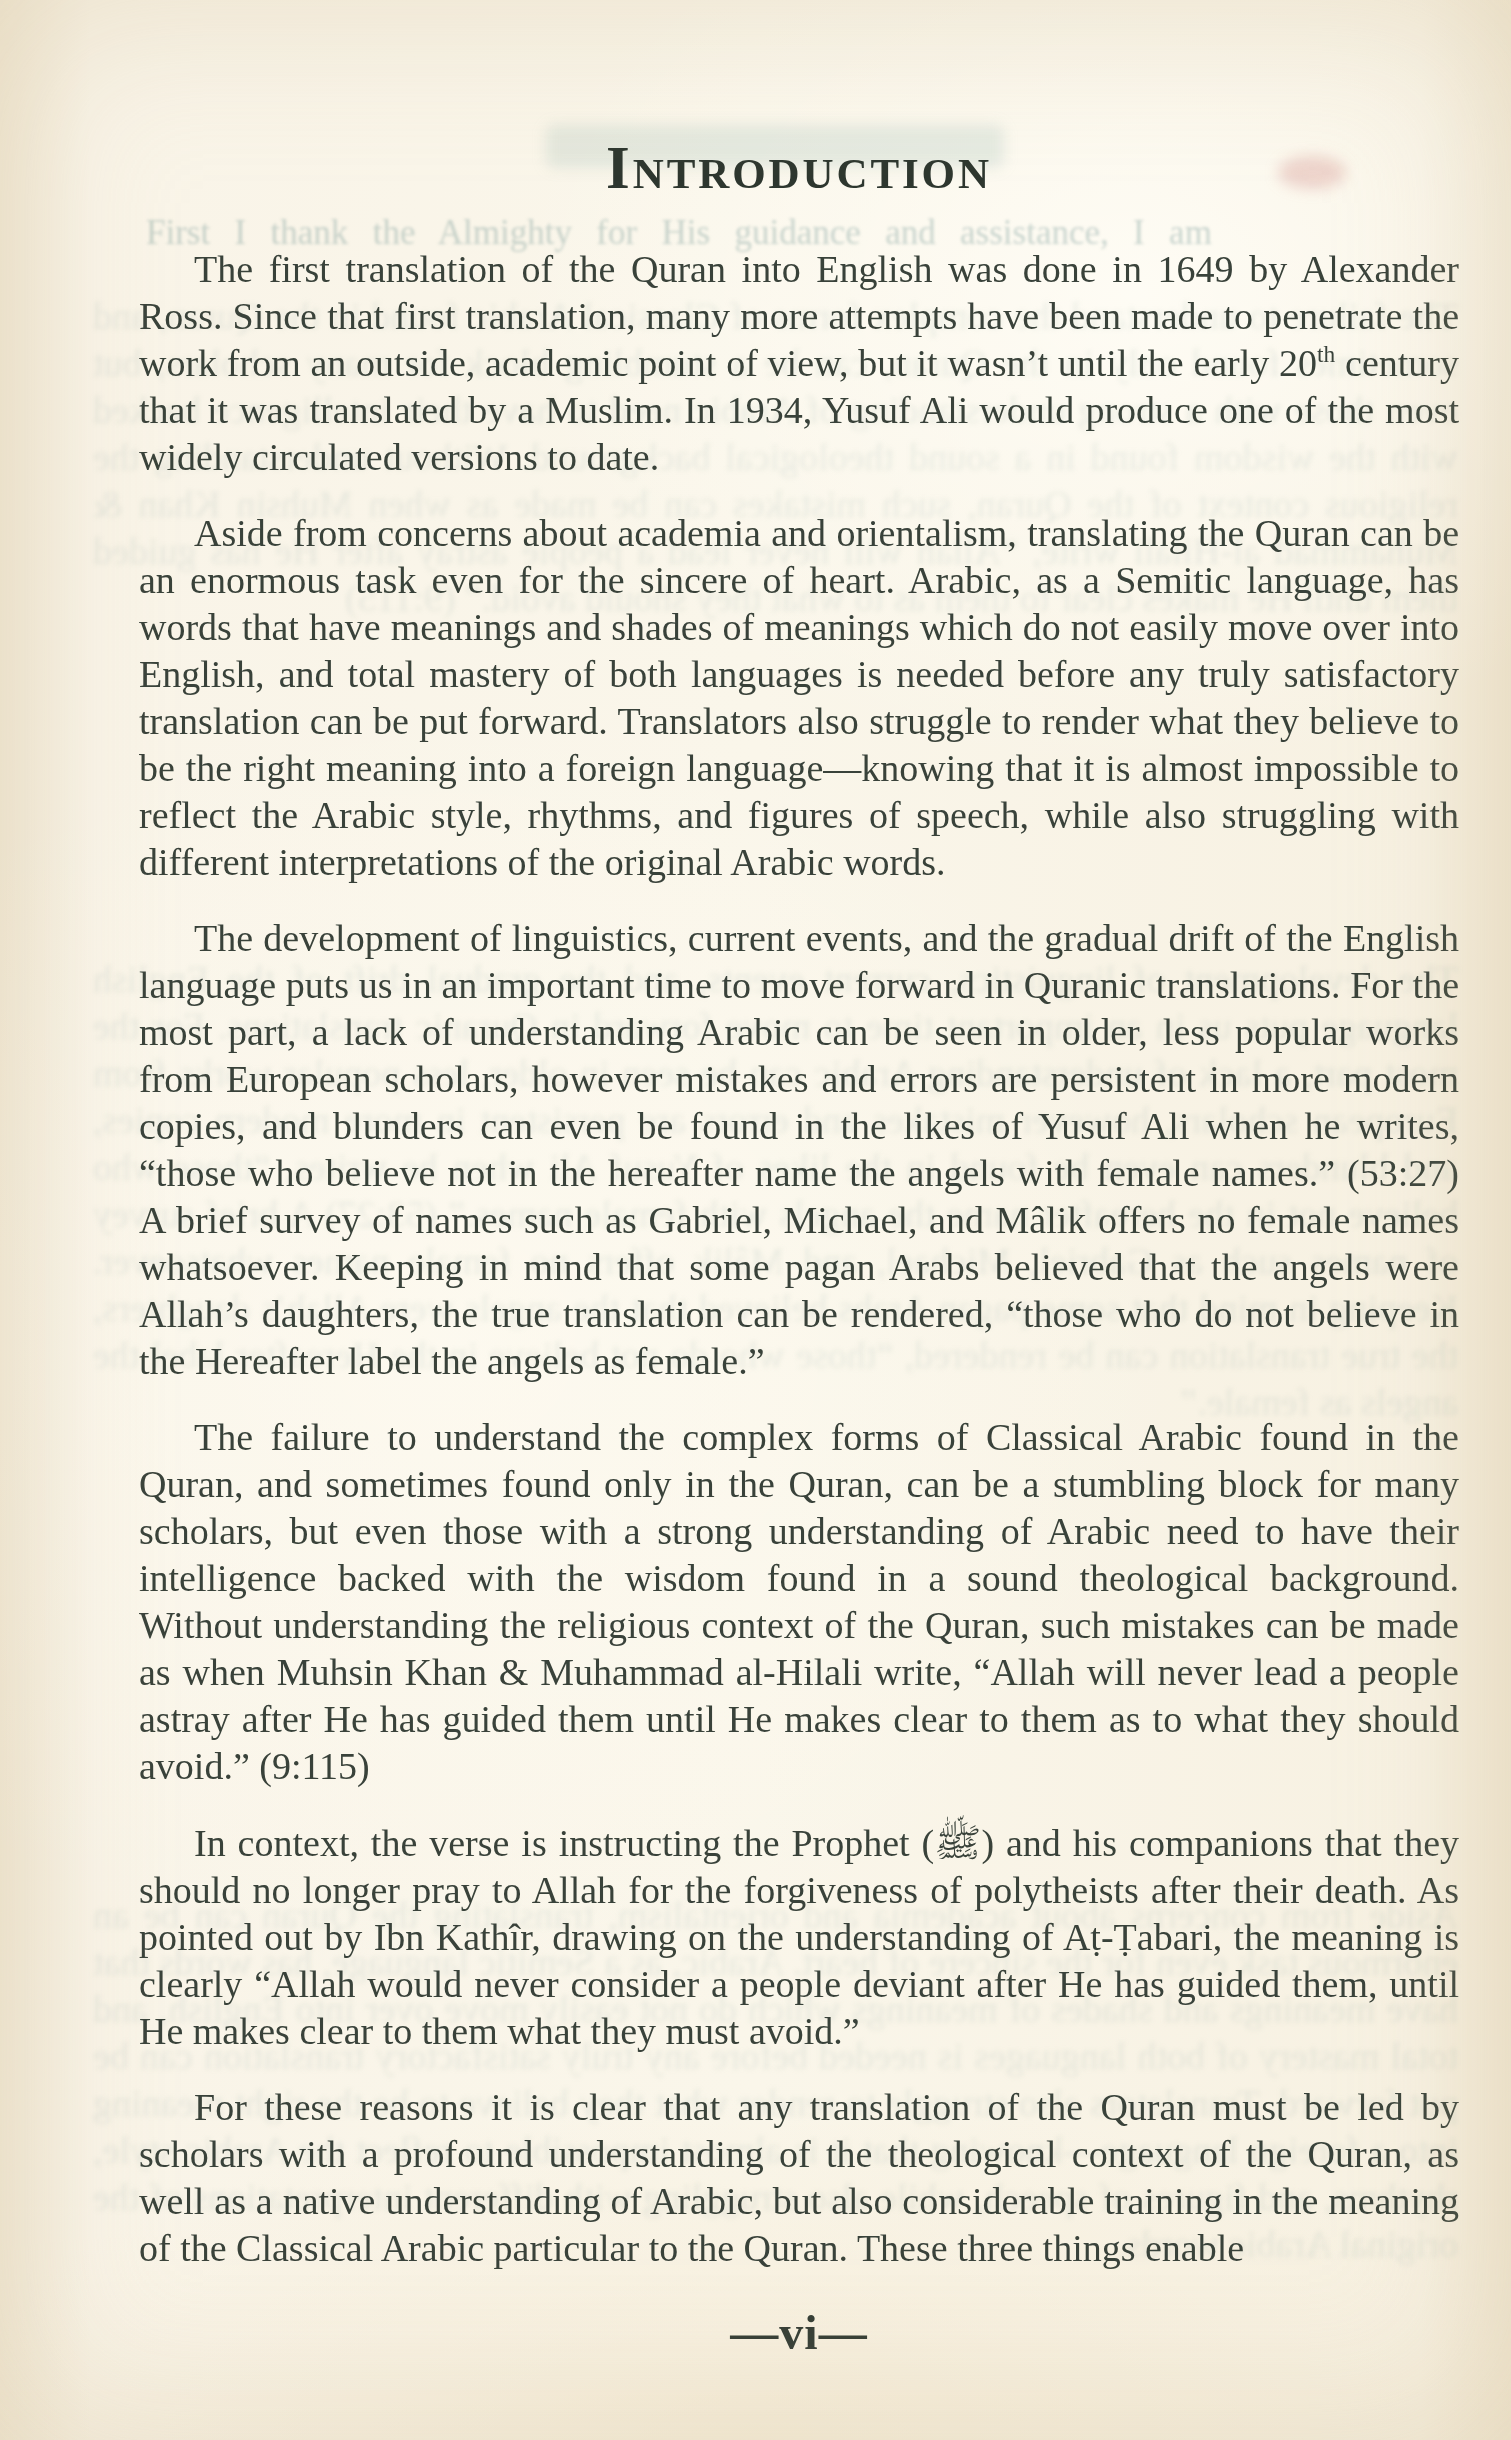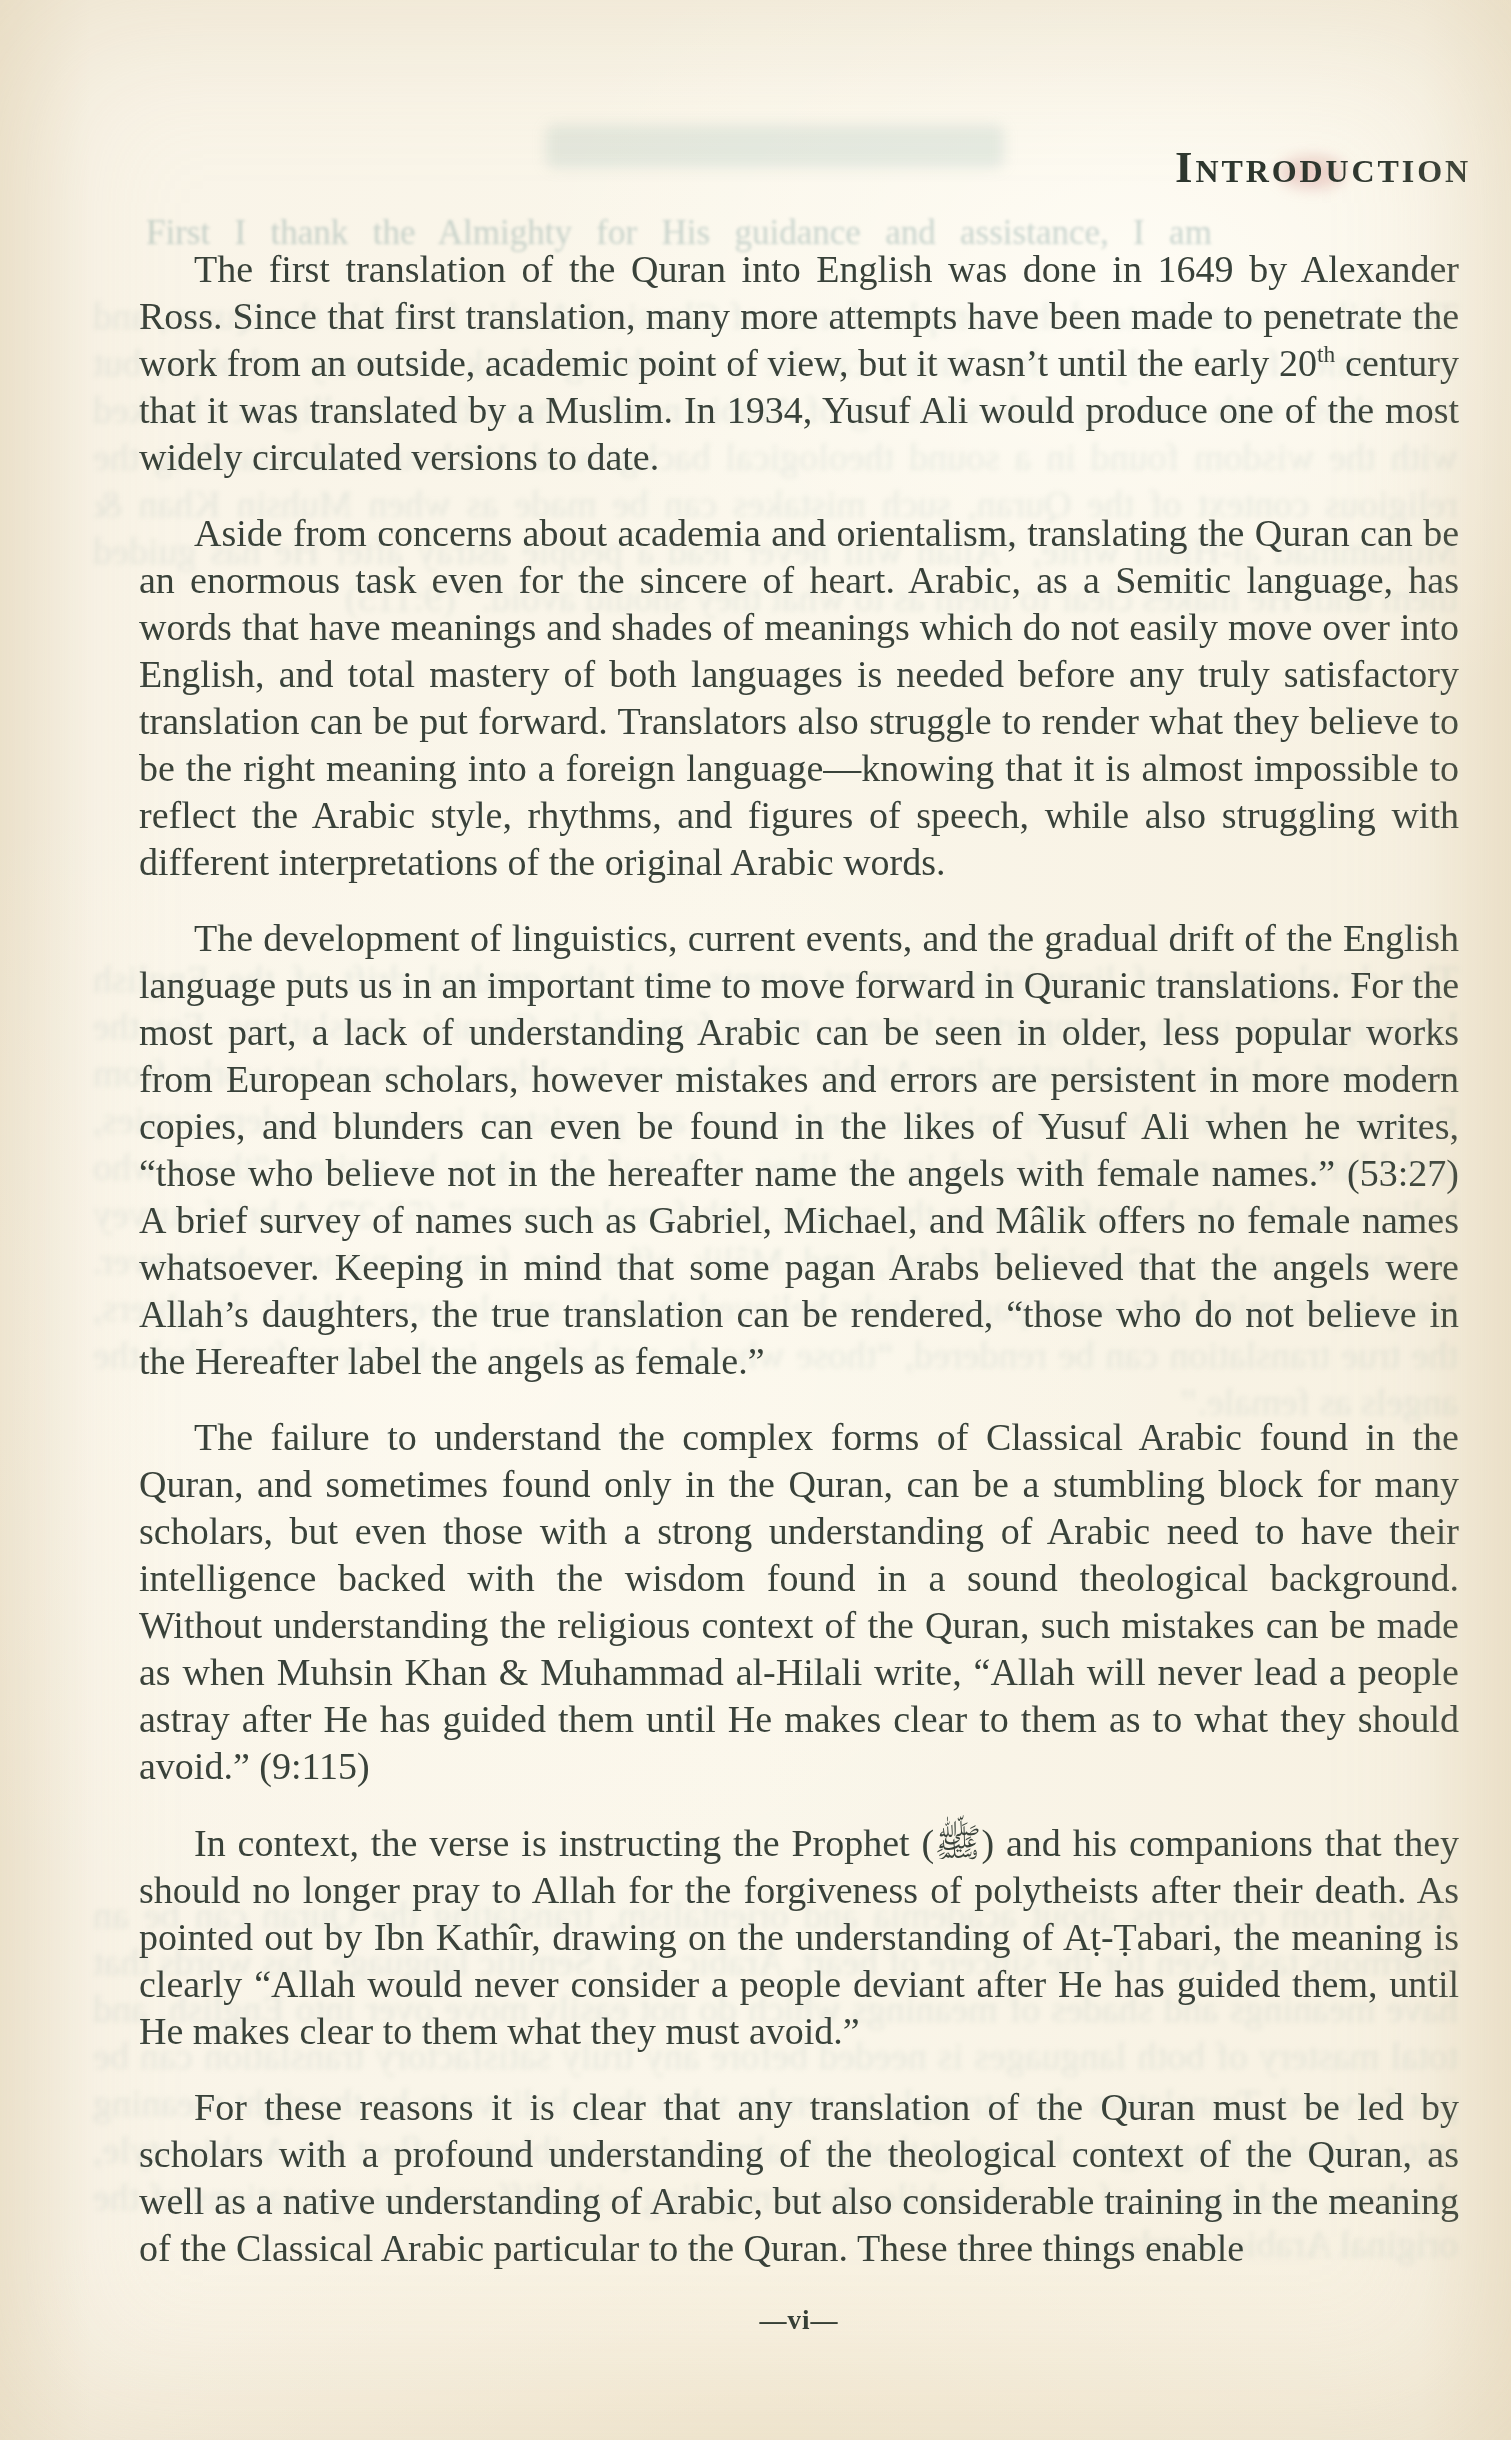--- a/index.html
+++ b/index.html
@@ -85,26 +85,26 @@
 
   
   .content {
     position: absolute;
     top: 144px;
     left: 127px;
     width: 1344px;
   }
   .title {
     margin: 0;
-    font-size: 45px;
+    font-size: 61px;
     line-height: 47px;
     font-weight: bold;
     font-variant: small-caps;
     letter-spacing: 2.9px;
-    text-align: right;
+    text-align: center;
     color: #2e372f;
   }
   .body-text {
     margin-top: 55px;
   }
   .body-text p {
     margin: 12px;
     font-size: 38px;
     line-height: 47px;
     text-align: justify;
@@ -123,21 +123,21 @@
     font-family: "DejaVu Sans", sans-serif;
     font-size: 39px;
   }
   .page-number {
     position: absolute;
     top: 2305px;
     left: 127px;
     width: 1344px;
     text-align: center;
     font-weight: bold;
-    font-size: 27px;
+    font-size: 48px;
     letter-spacing: 1px;
     color: #333c34;
   }
 </style>
 </head>
 <body>
 
 <div class="page">
 
   <div class="ghost-layer">

